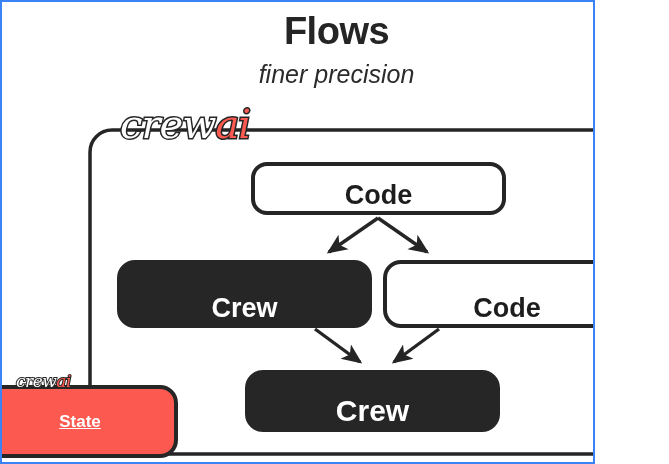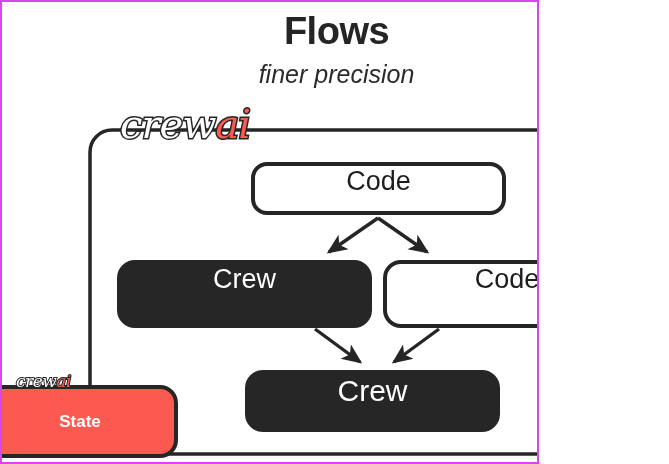--- a/index.html
+++ b/index.html
@@ -5,25 +5,25 @@
   html, body {
     margin: 0;
     padding: 0;
     background: #ffffff;
   }
   body {
     font-family: "Liberation Sans", sans-serif;
   }
   #canvas {
     position: relative;
-    width: 539px;
+    width: 595px;
     height: 464px;
     background: #ffffff;
     box-sizing: border-box;
-    border: 2px solid #d946ef;
+    border: 2px solid #3b82f6;
     overflow: hidden;
   }
 
   
   .title {
     position: absolute;
     left: 0;
     top: 8px;
     width: 669px;
     text-align: center;
@@ -50,23 +50,23 @@
     top: 0;
     width: 669px;
     height: 464px;
   }
 
   
   .node {
     position: absolute;
     box-sizing: border-box;
     display: flex;
-    align-items: flex-start;
+    align-items: flex-end;
     justify-content: center;
-    font-weight: normal;
+    font-weight: bold;
     border-radius: 16px;
   }
   .node.light {
     background: #ffffff;
     border: 4px solid #252525;
     color: #1d1d1d;
   }
   .node.dark {
     background: #262626;
     color: #ffffff;
@@ -89,21 +89,21 @@
     background: #fc5a50;
     border: 4px solid #262626;
     border-radius: 18px;
     display: flex;
     align-items: center;
     justify-content: center;
     color: #ffffff;
     font-size: 17px;
     font-weight: bold;
   }
-  #node-state .state-label { margin-left: 16px; }
+  #node-state .state-label { margin-left: 16px; text-decoration: underline; }
 
   
   .logo-wrap {
     position: absolute;
     line-height: 1;
     white-space: nowrap;
     font-family: "DejaVu Serif", serif;
     font-weight: normal;
     font-style: italic;
   }

